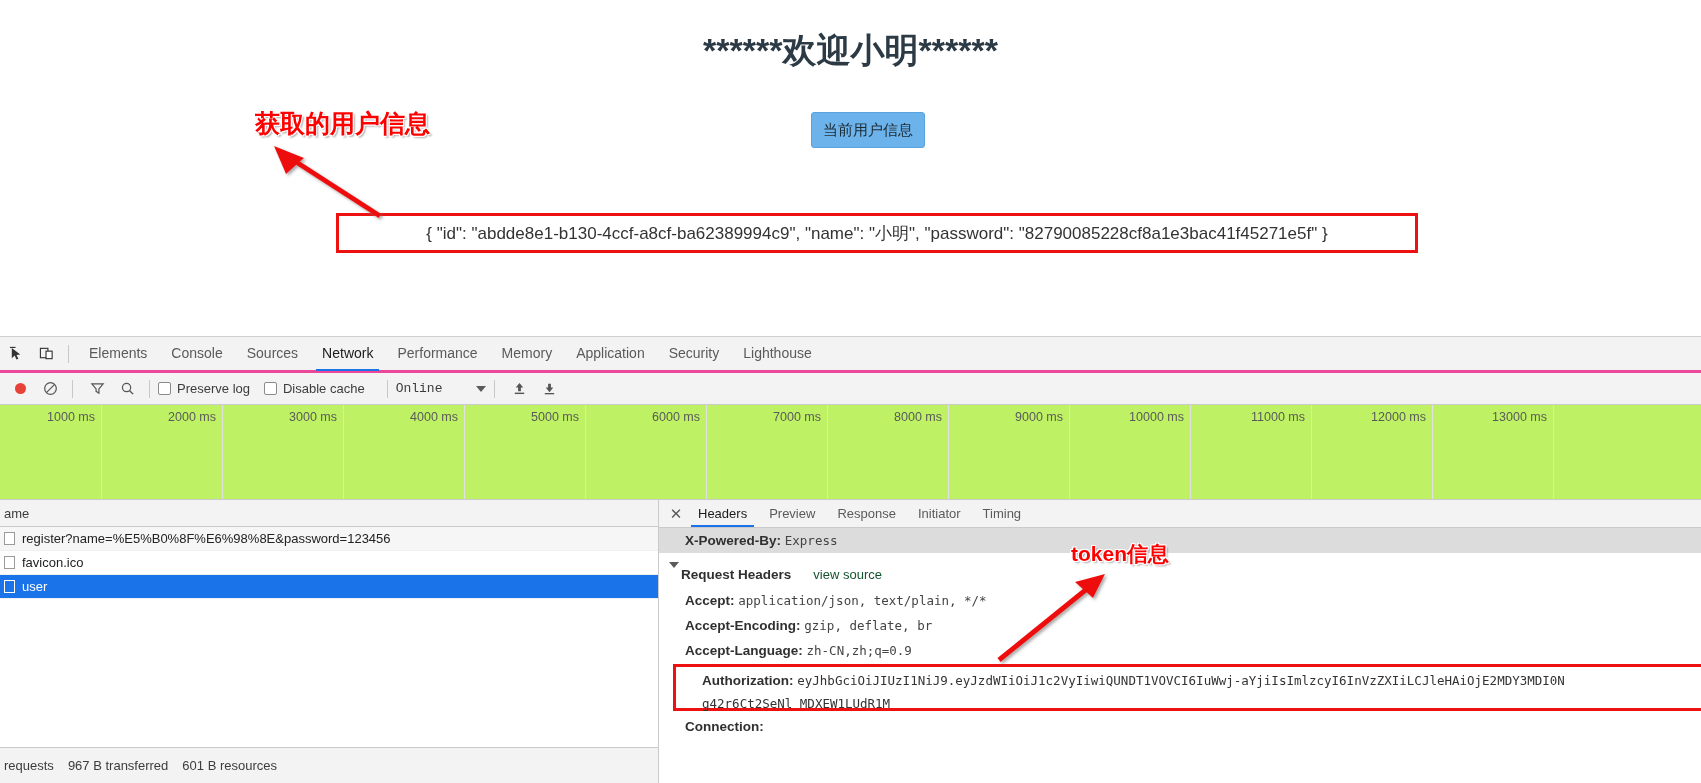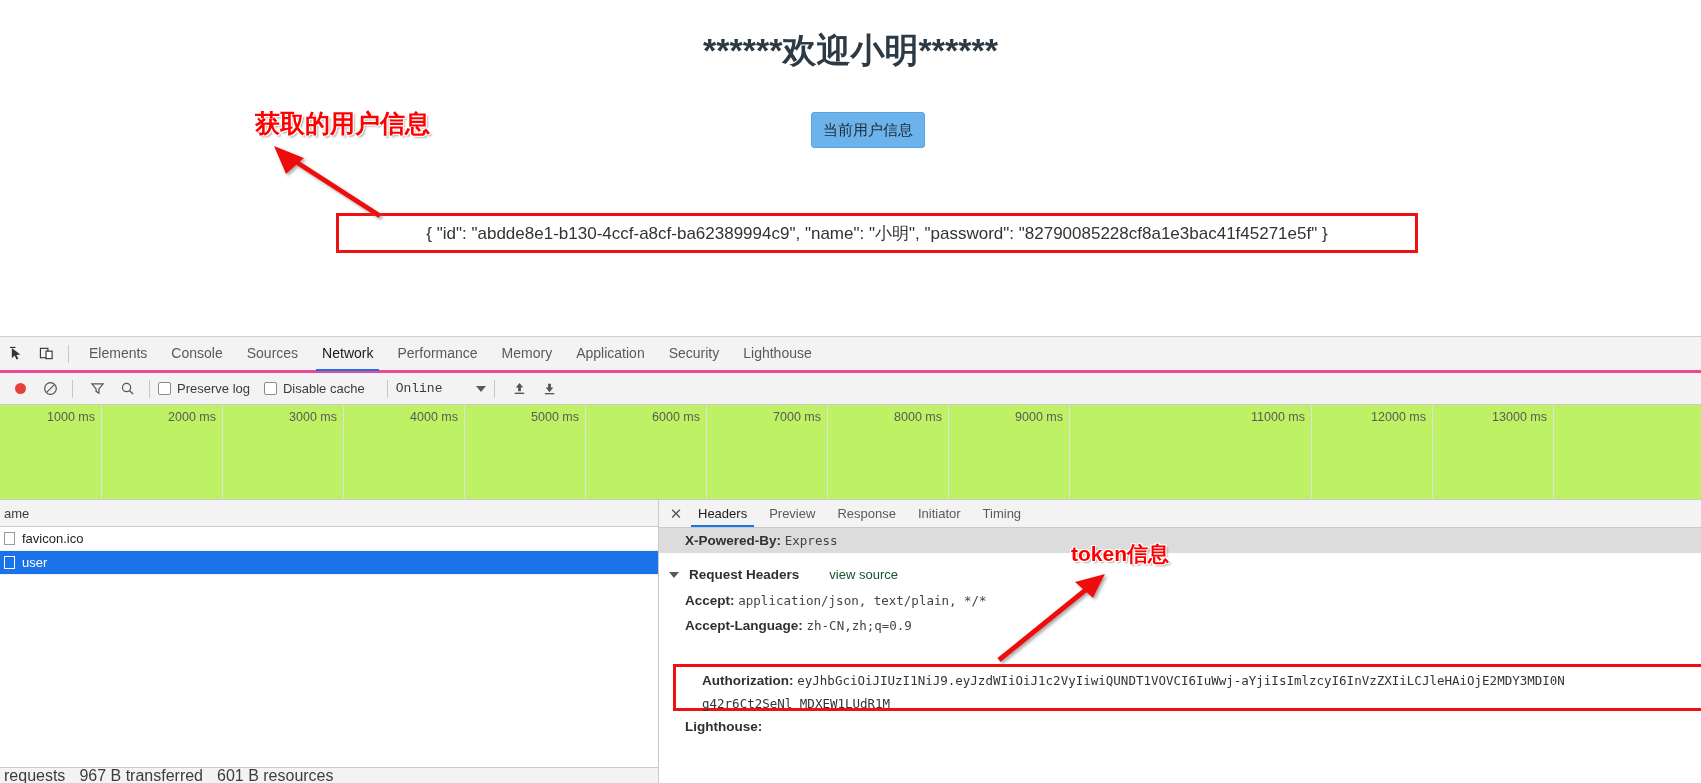--- a/index.html
+++ b/index.html
@@ -122,24 +122,24 @@
     padding-left:4px; font-size:13px; color:#222; cursor:pointer;
     border-bottom:1px solid #f0f0f0;
   }
   .req-row.alt { background:#f6f6f6; }
   .req-row.selected { background:#1a73e8; color:#fff; }
   .doc-ico {
     width:11px; height:13px; border:1px solid #9a9a9a; background:#fff; flex:none;
   }
   .req-row.selected .doc-ico { border-color:#fff; background:transparent; }
   #req-status {
-    position:absolute; left:0; right:0; bottom:0; height:16px;
+    position:absolute; left:0; right:0; bottom:0; height:36px;
     background:#f3f3f3; border-top:1px solid #cacaca;
     display:flex; align-items:center; gap:14px;
-    padding-left:4px; font-size:16px; color:#3c3c3c;
+    padding-left:4px; font-size:13px; color:#3c3c3c;
   }
 
   #detail-pane { flex:1; position:relative; background:#fff; overflow:hidden; }
   #detail-tabbar {
     height:28px; background:#f3f3f3; border-bottom:1px solid #cacaca;
     display:flex; align-items:center; padding-left:6px;
   }
   #detail-close { width:22px; height:22px; display:flex;align-items:center;justify-content:center; font-size:15px; color:#5a5a5a; cursor:pointer; }
   .d-tab {
     padding:0 11px; height:27px; line-height:27px; font-size:13px; color:#5a5a5a;
@@ -147,21 +147,21 @@
   }
   .d-tab.active { color:#1a1a1a; }
   .d-tab.active::after { content:""; position:absolute;left:4px;right:4px;bottom:0;height:2px;background:#1a73e8; }
 
   .hdr-row { font-size:13.5px; line-height:25px; padding-left:26px; color:#333; }
   .hdr-row.shaded { background:#dcdcdc; }
   .hdr-name { font-weight:bold; color:#303030; font-family:"Liberation Sans", sans-serif; }
   .hdr-val { font-family:"DejaVu Sans Mono", monospace; font-size:12.5px; color:#444; }
   .section-row {
     font-size:13.5px; line-height:26px; padding-left:10px; font-weight:bold; color:#303030;
-    display:flex; align-items:center; gap:8px;
+    display:flex; gap:0;
   }
   .tri { width:0;height:0;border-left:5px solid transparent;border-right:5px solid transparent;border-top:6px solid #5a5a5a; margin-right:2px;}
   .view-source { font-weight:normal; color:#14532d; font-size:13px; margin-left:22px; cursor:pointer; }
   #auth-box {
     position:absolute; left:14px; top:164px; right:-4px; height:47px;
     border:3px solid #ee1111; border-right:none;
   }
   .auth-line { padding-left:26px; font-size:13.5px; line-height:23px; white-space:nowrap; }
   .mono { font-family:"DejaVu Sans Mono", monospace; font-size:12.5px; color:#333; }
 </style>
@@ -292,37 +292,44 @@
       </div>
     <div class="tick" style="left:707px;width:121px;">
         <span>7000 ms</span>
       </div>
     <div class="tick" style="left:828px;width:121px;">
         <span>8000 ms</span>
       </div>
     <div class="tick" style="left:949px;width:121px;">
         <span>9000 ms</span>
       </div>
+    <div class="tick" style="left:1070px;width:121px;">
+        <span>10000 ms</span>
+      </div>
     <div class="tick" style="left:1191px;width:121px;">
         <span>11000 ms</span>
       </div>
     <div class="tick" style="left:1312px;width:121px;">
         <span>12000 ms</span>
       </div>
     <div class="tick" style="left:1433px;width:121px;">
         <span>13000 ms</span>
       </div>
 
   </div>
 
   <div id="dt-lower">
 
     <div id="req-list">
       <div id="req-head">
         <span>ame</span>
+      </div>
+      <div class="req-row alt">
+        <span class="doc-ico"></span>
+        <span>register?name=%E5%B0%8F%E6%98%8E&amp;password=123456</span>
       </div>
       <div class="req-row">
         <span class="doc-ico"></span>
         <span>favicon.ico</span>
       </div>
       <div class="req-row selected">
         <span class="doc-ico"></span>
         <span>user</span>
       </div>
       <div id="req-status">
@@ -353,36 +360,40 @@
         <span class="tri"></span>
         <span>Request Headers</span>
         <span class="view-source">view source</span>
       </div>
 
       <div class="hdr-row">
         <span class="hdr-name">Accept:</span>
         <span class="hdr-val">application/json, text/plain, */*</span>
       </div>
       <div class="hdr-row">
+        <span class="hdr-name">Accept-Encoding:</span>
+        <span class="hdr-val">gzip, deflate, br</span>
+      </div>
+      <div class="hdr-row">
         <span class="hdr-name">Accept-Language:</span>
         <span class="hdr-val">zh-CN,zh;q=0.9</span>
       </div>
 
       <div id="auth-box">
         <div class="auth-line" style="padding-top:2px;">
           <span class="hdr-name">Authorization:</span>
           <span class="mono">eyJhbGciOiJIUzI1NiJ9.eyJzdWIiOiJ1c2VyIiwiQUNDT1VOVCI6IuWwj-aYjiIsImlzcyI6InVzZXIiLCJleHAiOjE2MDY3MDI0N</span>
         </div>
         <div class="auth-line">
           <span class="mono">g42r6Ct2SeNl MDXEW1LUdR1M</span>
         </div>
       </div>
 
       <div class="hdr-row" style="position:absolute; left:0; top:214px; color:#303030;">
-        <span class="hdr-name">Lighthouse:</span>
+        <span class="hdr-name">Connection:</span>
       </div>
 
       <div class="anno-text" id="anno-token" style="position:absolute; left:412px; top:40px;">token信息</div>
 
       <svg class="anno-arrow" style="left:330px; top:72px;" width="120" height="100" viewBox="0 0 120 100">
         <defs>
           <filter id="sh2" x="-30%" y="-30%" width="170%" height="170%">
             <feDropShadow dx="2" dy="2" stdDeviation="1.4" flood-color="#666" flood-opacity="0.55"></feDropShadow>
           </filter>
         </defs>

